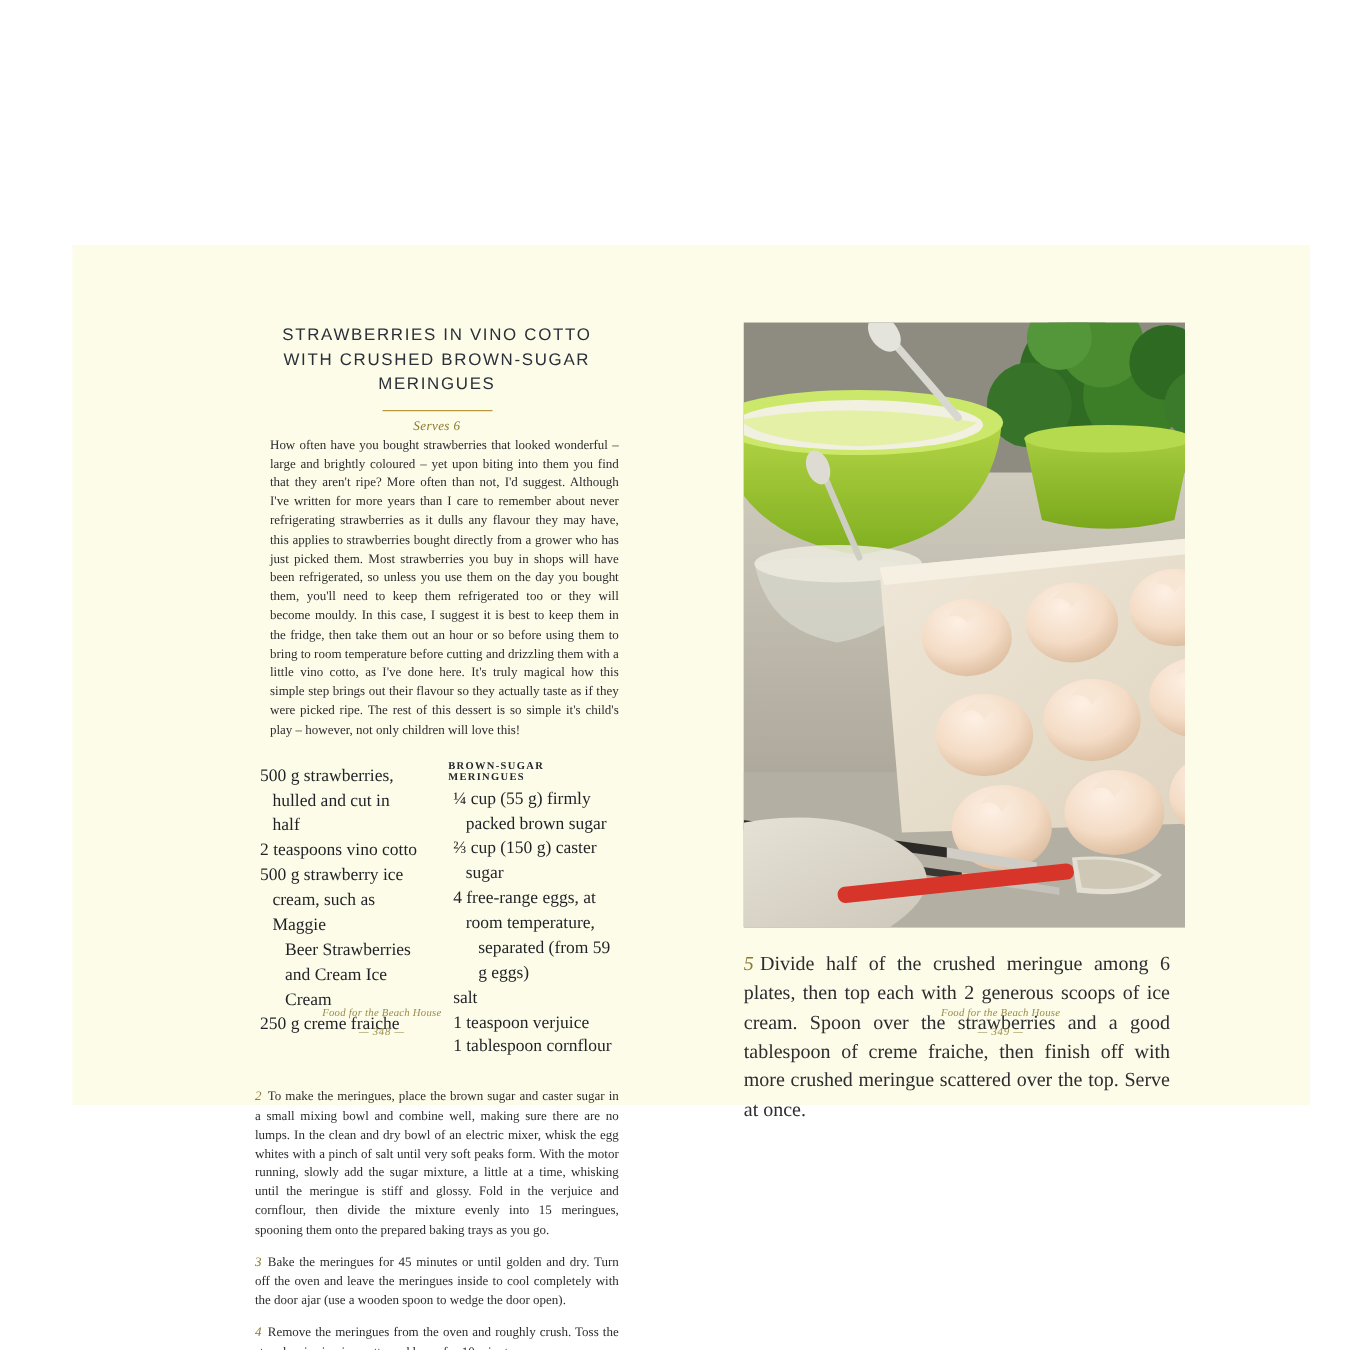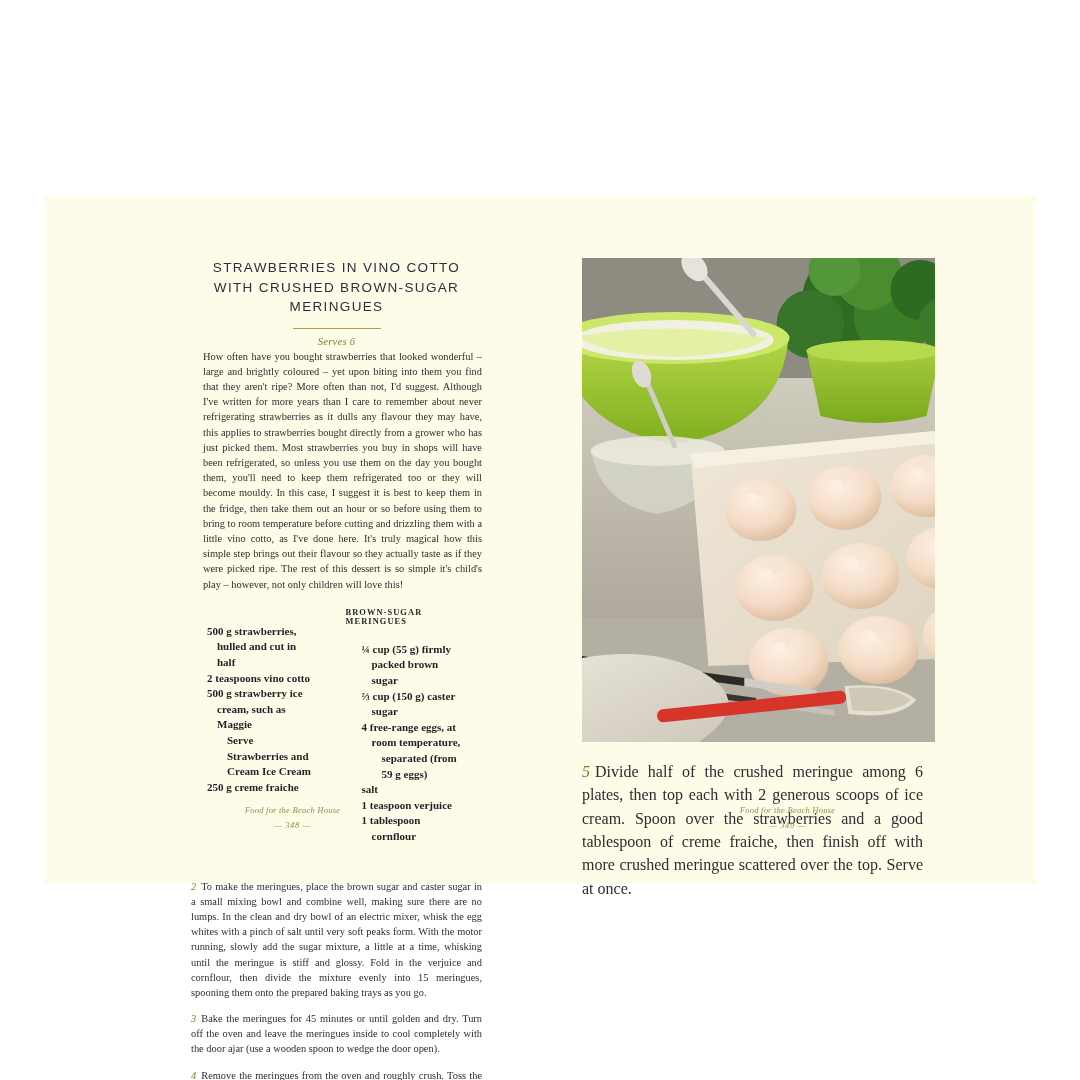--- a/index.html
+++ b/index.html
@@ -8,21 +8,21 @@
     background: #ffffff;
     width: 1080px;
     height: 1080px;
     overflow: hidden;
   }
   body {
     font-family: "Liberation Serif", serif;
   }
   .spread {
     position: absolute;
-    left: 45px;
+    left: 58px;
     top: 196px;
     width: 990px;
     height: 688px;
     background: #fdfce8;
     display: flex;
   }
   .page {
     position: relative;
     height: 100%;
     box-sizing: border-box;
@@ -85,25 +85,25 @@
     font-size: 8.4px;
     letter-spacing: 1.1px;
     font-weight: bold;
     color: #22252c;
     margin: 0 0 4px 0;
     text-transform: uppercase;
     font-family: "Liberation Serif", serif;
   }
   .ing-list {
     list-style: none;
-    margin: 16px;
+    margin: 4px;
     padding: 0;
-    font-size: 11px;
+    font-size: 14px;
     line-height: 1.42;
-    font-weight: bold;
+    font-weight: normal;
     color: #1f2127;
   }
   .ing-list li {
     margin: 0;
     padding-left: 10px;
     text-indent: -10px;
   }
   .ing-list li.sub {
     padding-left: 20px;
     text-indent: 0;
@@ -187,21 +187,21 @@
     <div class="serves">Serves 6</div>
 
     <p class="intro">How often have you bought strawberries that looked wonderful – large and brightly coloured – yet upon biting into them you find that they aren't ripe? More often than not, I'd suggest. Although I've written for more years than I care to remember about never refrigerating strawberries as it dulls any flavour they may have, this applies to strawberries bought directly from a grower who has just picked them. Most strawberries you buy in shops will have been refrigerated, so unless you use them on the day you bought them, you'll need to keep them refrigerated too or they will become mouldy. In this case, I suggest it is best to keep them in the fridge, then take them out an hour or so before using them to bring to room temperature before cutting and drizzling them with a little vino cotto, as I've done here. It's truly magical how this simple step brings out their flavour so they actually taste as if they were picked ripe. The rest of this dessert is so simple it's child's play – however, not only children will love this!</p>
 
     <div class="ingredients">
       <div class="ing-col">
         <ul class="ing-list">
           <li>500 g strawberries, hulled and cut in half</li>
           <li>2 teaspoons vino cotto</li>
           <li>500 g strawberry ice cream, such as Maggie</li>
-          <li class="sub">Serve Strawberries and Cream Ice Cream</li>
+          <li class="sub">Beer Strawberries and Cream Ice Cream</li>
           <li>250 g creme fraiche</li>
         </ul>
       </div>
       <div class="ing-col">
         <div class="ing-head">BROWN-SUGAR MERINGUES</div>
         <ul class="ing-list">
           <li>¼ cup (55 g) firmly packed brown sugar</li>
           <li>⅔ cup (150 g) caster sugar</li>
           <li>4 free-range eggs, at room temperature,</li>
           <li class="sub">separated (from 59 g eggs)</li>

